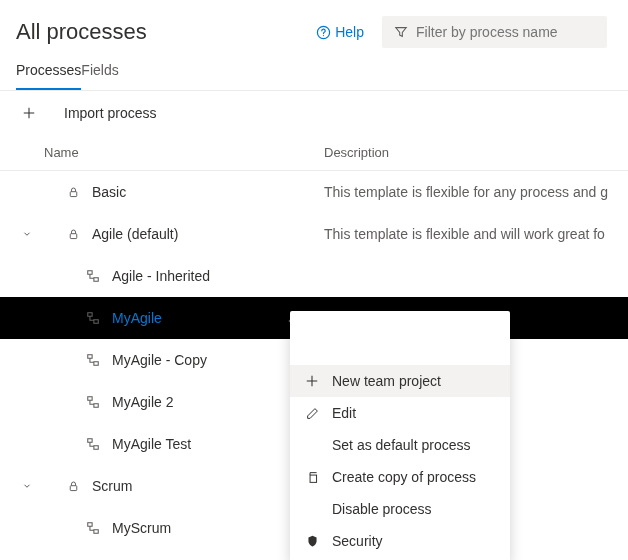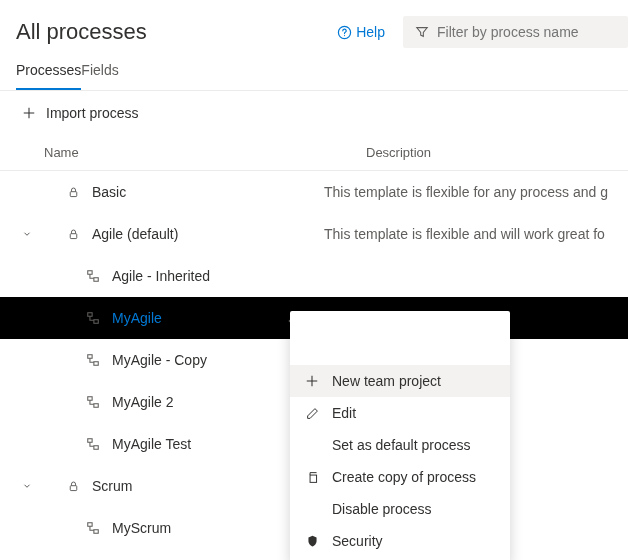--- a/index.html
+++ b/index.html
@@ -8,21 +8,21 @@
   font-size: 14px;
   color: #323130;
   background: #fff;
   width: 628px;
   height: 560px;
   overflow: hidden;
 }
 .header {
   display: flex;
   align-items: center;
-  padding: 16px 0 0 16px;
+  padding: 16px 21px 0 16px;
 }
 .page-title {
   font-size: 22px;
   font-weight: 400;
   color: #323130;
   flex: 0 0 auto;
 }
 .spacer { flex: 1; }
 .help-link {
   display: flex;
@@ -63,33 +63,33 @@
 }
 .tab.active {
   color: #323130;
   border-bottom: 2px solid #0078d4;
   font-weight: 400;
 }
 .import-row {
   padding: 14px 16px 14px 22px;
   display: flex;
   align-items: center;
-  gap: 10px;
+  gap: 28px;
   color: #323130;
 }
 .import-row svg { stroke: #323130; }
 .table-header {
   display: flex;
   padding: 10px 16px 10px 44px;
   color: #605e5c;
   font-size: 13px;
   border-bottom: 1px solid #edebe9;
 }
 .col-name { width: 280px; }
-.col-desc { flex: 1; margin-left: 42px; }
+.col-desc { flex: 1; }
 .rows { position: relative; }
 .row {
   display: flex;
   align-items: center;
   padding: 10px 16px 10px 20px;
   min-height: 42px;
   color: #323130;
   white-space: nowrap;
   overflow: hidden;
 }

